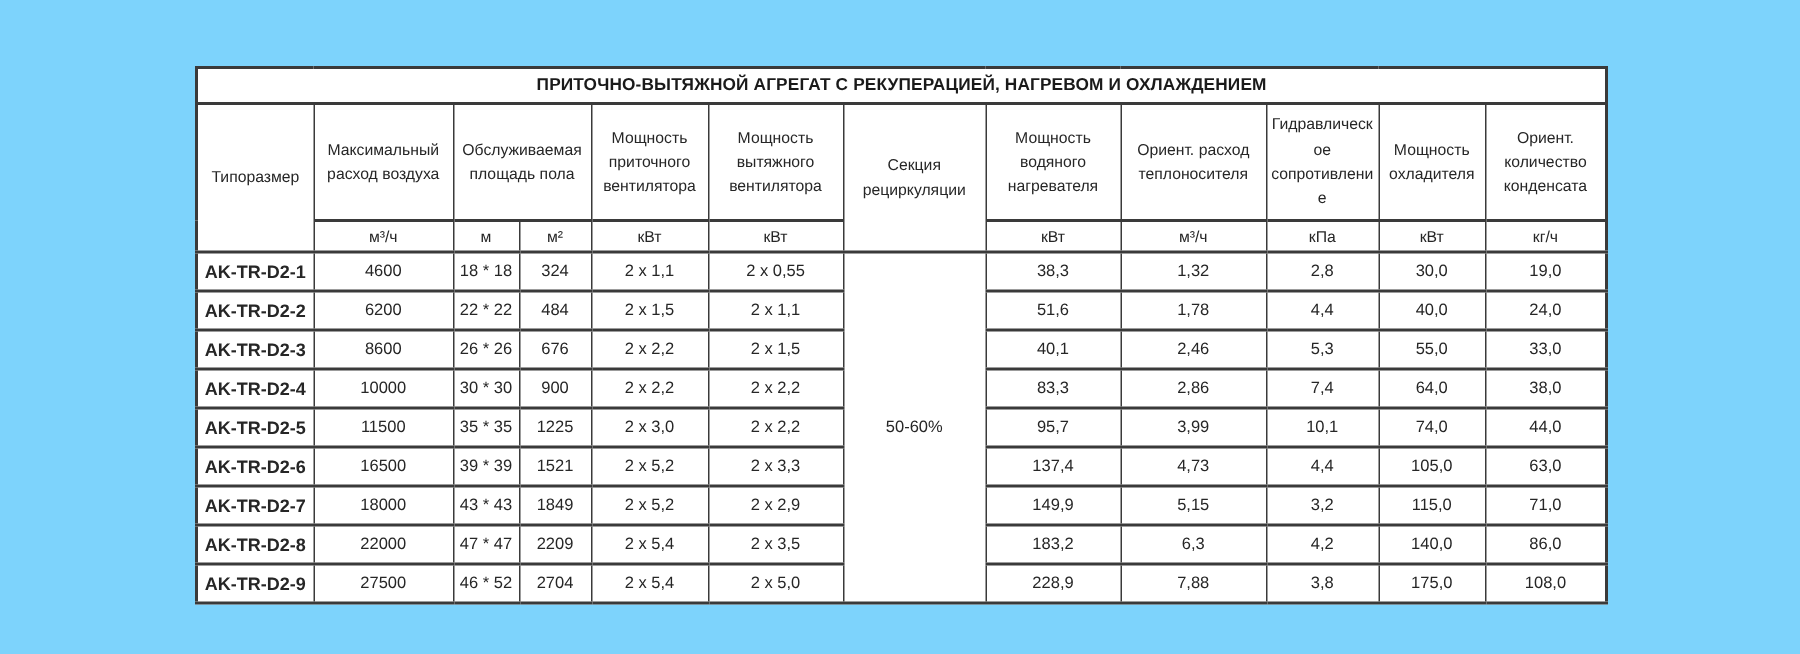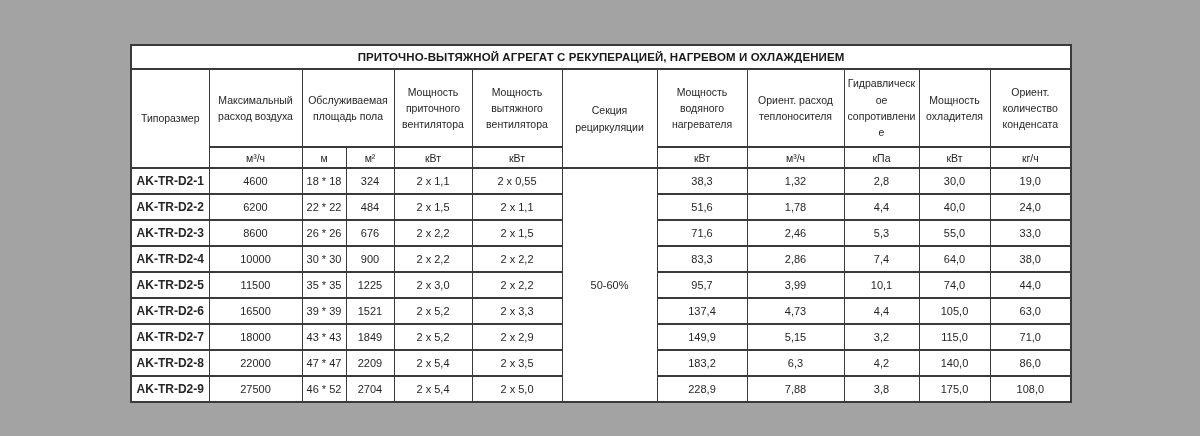--- a/index.html
+++ b/index.html
@@ -7,21 +7,21 @@
   body {
     width: 1200px;
     height: 436px;
     background: #ffffff;
     font-family: "Liberation Sans", sans-serif;
   }
   .page {
     position: relative;
     width: 1200px;
     height: 436px;
-    background: #a3a3a3;
+    background: #7dd3fc;
     overflow: hidden;
   }
   table.spec {
     position: absolute;
     left: 130px;
     top: 44px;
     width: 940px;
     border-collapse: collapse;
     table-layout: fixed;
     color: #262626;
@@ -154,21 +154,21 @@
         <td>40,0</td>
         <td>24,0</td>
       </tr>
       <tr>
         <th class="type-cell">AK-TR-D2-3</th>
         <td>8600</td>
         <td>26 * 26</td>
         <td>676</td>
         <td>2 x 2,2</td>
         <td>2 x 1,5</td>
-        <td>71,6</td>
+        <td>40,1</td>
         <td>2,46</td>
         <td>5,3</td>
         <td>55,0</td>
         <td>33,0</td>
       </tr>
       <tr>
         <th class="type-cell">AK-TR-D2-4</th>
         <td>10000</td>
         <td>30 * 30</td>
         <td>900</td>

